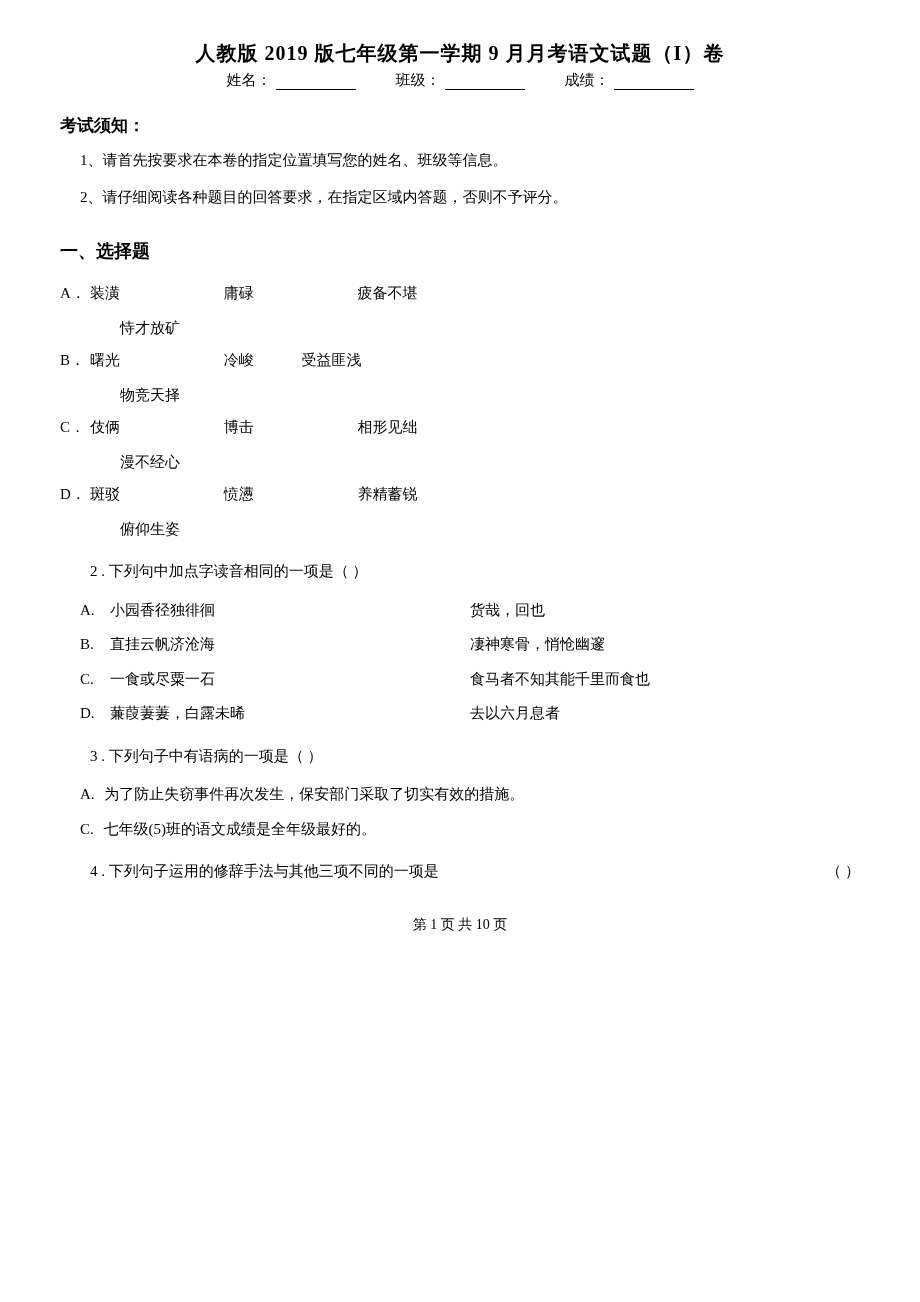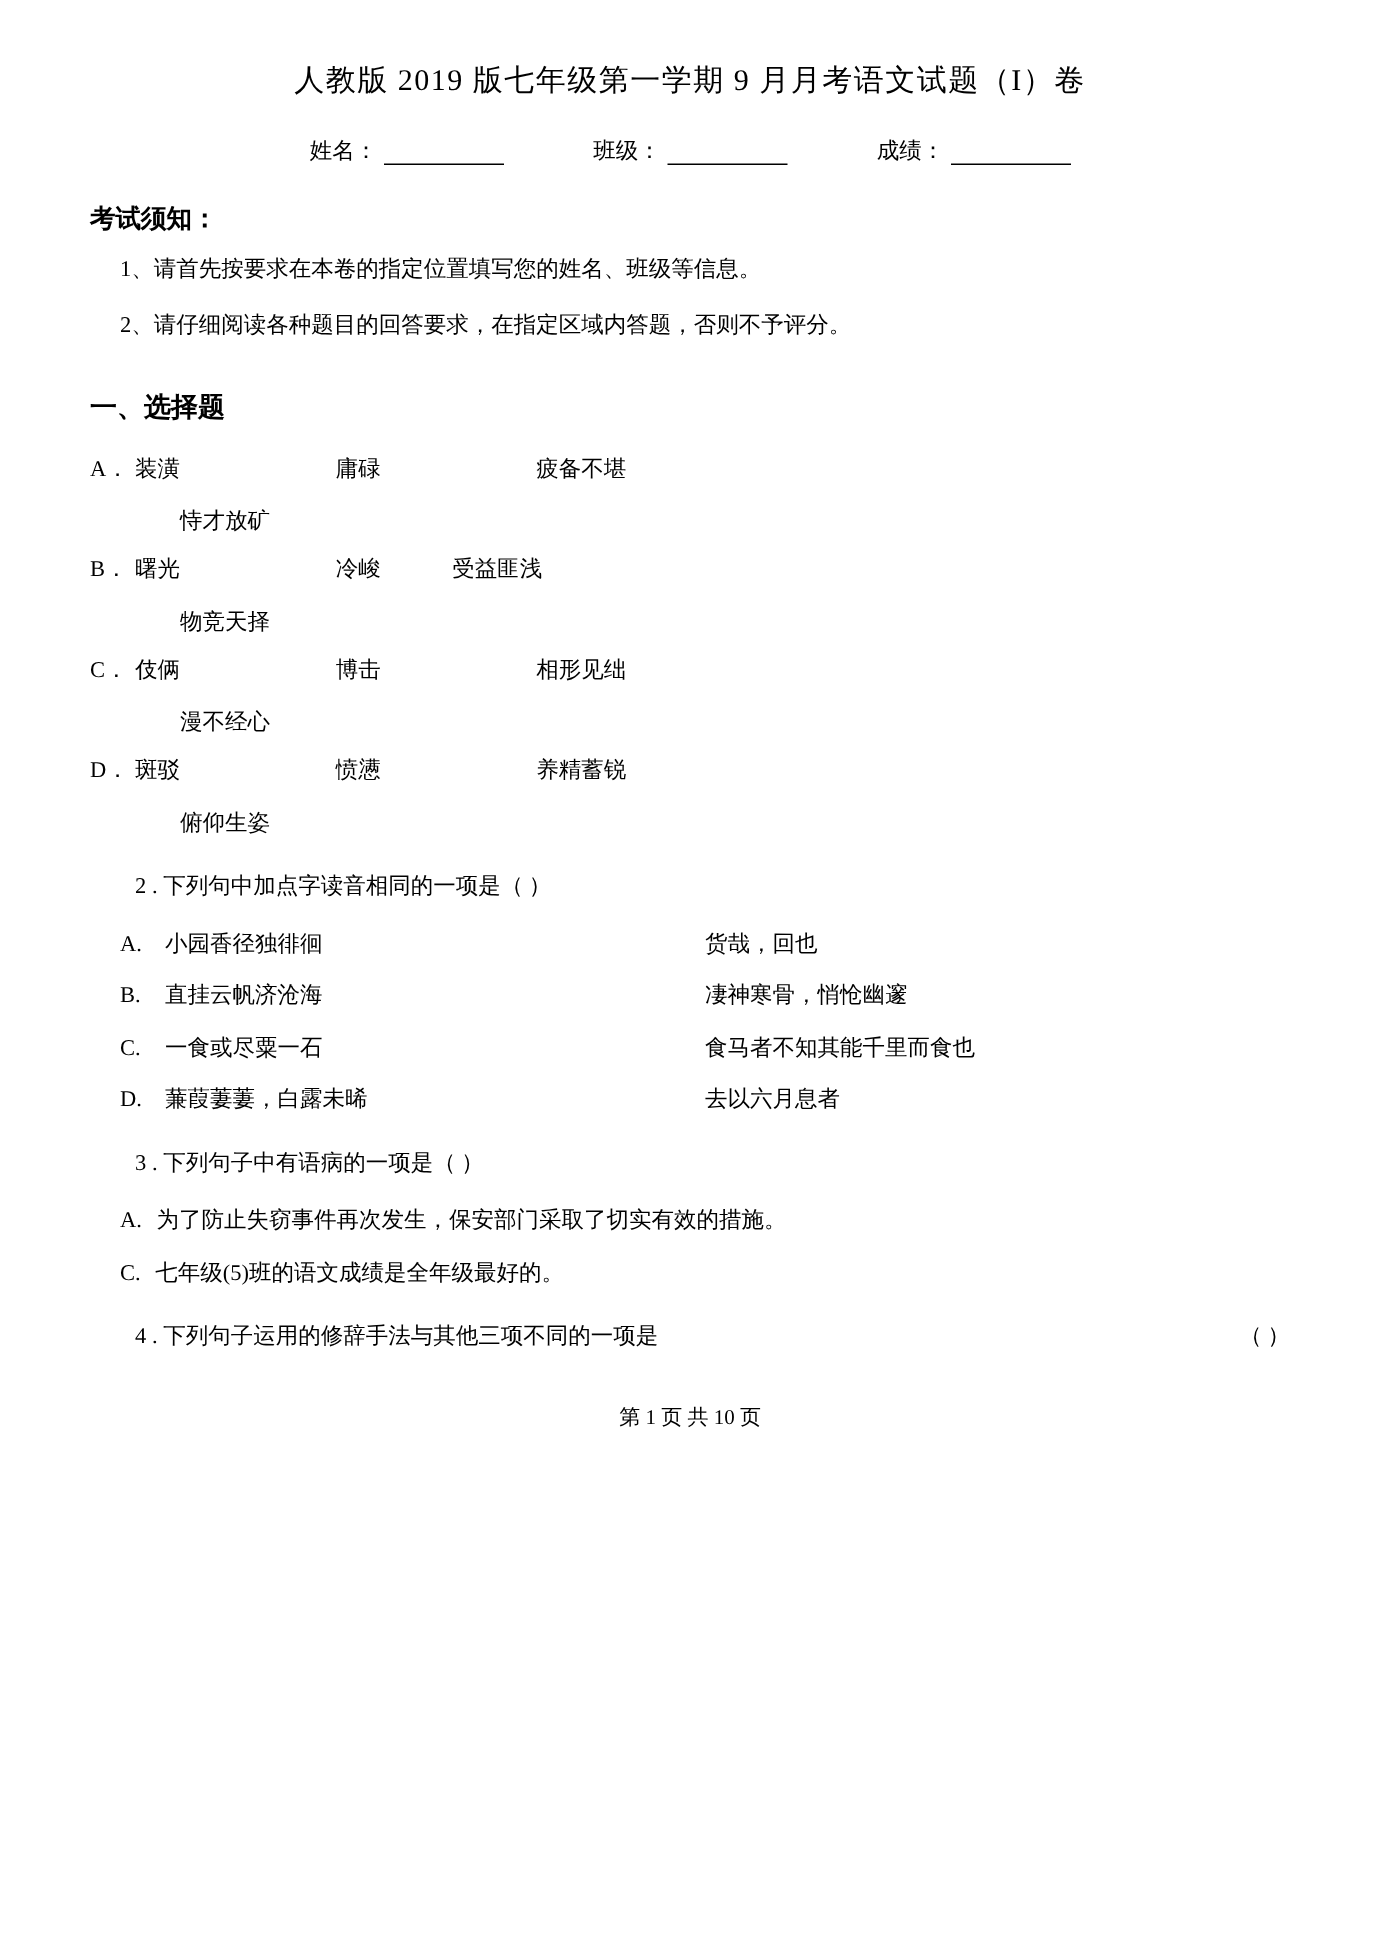--- a/index.html
+++ b/index.html
@@ -8,28 +8,28 @@
       font-family: "SimSun", "宋体", serif;
       font-size: 15px;
       color: #000;
       width: 920px;
       min-height: 1302px;
       padding: 40px 60px 40px 60px;
     }
     .title {
       text-align: center;
       font-size: 20px;
-      font-weight: normal;
-      margin-bottom: 24px;
+      font-weight: bold;
+      margin-bottom: 4px;
       letter-spacing: 1px;
     }
     .info-row {
       display: flex;
       justify-content: center;
-      gap: 60px;
+      gap: 40px;
       margin-bottom: 24px;
       font-size: 15px;
     }
     .info-item {
       display: flex;
       align-items: center;
       gap: 4px;
     }
     .underline-field {
       display: inline-block;

